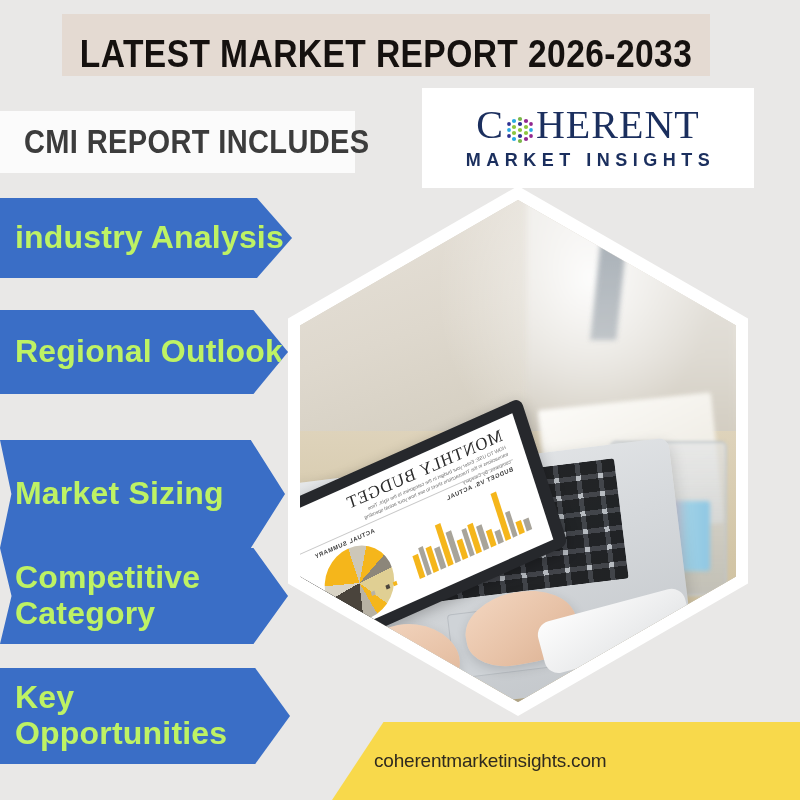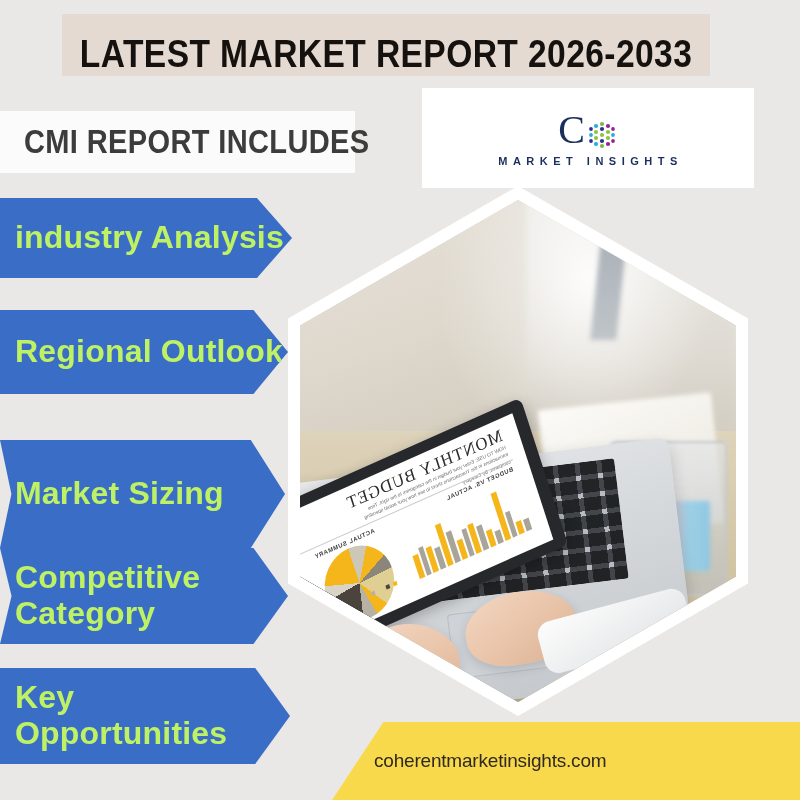--- a/index.html
+++ b/index.html
@@ -97,21 +97,21 @@
     display: inline-block;
     width: 30px;
     height: 30px;
     margin: 0 1px;
     position: relative;
     top: 2px;
   }
   .logo-sub {
     margin-top: 5px;
     font-family: "Liberation Sans", sans-serif;
-    font-size: 11px;
+    font-size: 18px;
     font-weight: 600;
     letter-spacing: 5.5px;
     color: #1b2f5e;
     white-space: nowrap;
     padding-left: 5px;
   }
 
   
   .hex-wrap {
     position: absolute;
@@ -477,20 +477,21 @@
             <circle cx="21" cy="24" r="2.1" fill="#92278f"></circle>
             <circle cx="4" cy="9" r="1.9" fill="#2e3192"></circle>
             <circle cx="4" cy="15" r="1.9" fill="#29abe2"></circle>
             <circle cx="4" cy="21" r="1.9" fill="#2e3192"></circle>
             <circle cx="26" cy="9" r="1.9" fill="#92278f"></circle>
             <circle cx="26" cy="15" r="1.9" fill="#29abe2"></circle>
             <circle cx="26" cy="21" r="1.9" fill="#92278f"></circle>
           </g>
         </svg>
       </span>
+      <span>HERENT</span>
     </div>
     <div class="logo-sub">MARKET INSIGHTS</div>
   </div>
 
   <div class="hex-wrap">
     <div class="hex-outer"></div>
     <div class="hex-inner">
       <div class="photo">
         <div class="bg-blur"></div>
         <div class="monitor-stand"></div>

